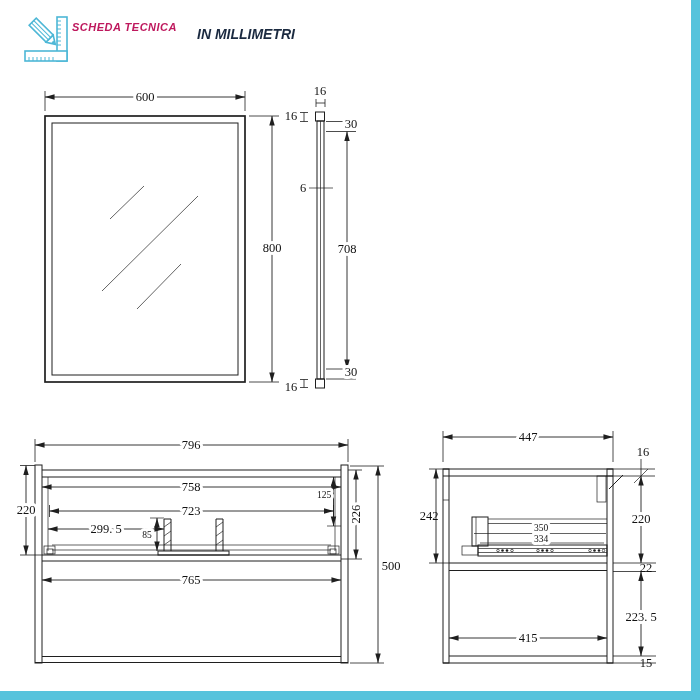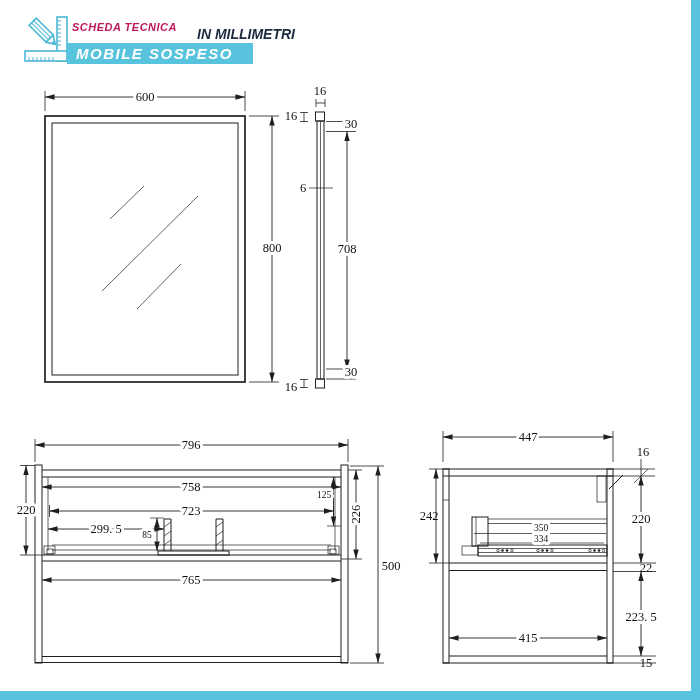--- a/index.html
+++ b/index.html
@@ -59,23 +59,20 @@
         <line class="ict" x1="18.3" y1="2" x2="18.3" y2="26"></line>
         <line class="ict" x1="21.6" y1="2" x2="21.6" y2="26"></line>
         <path class="ic" d="M15,26 L25,26 L20,34 Z"></path>
         <path d="M18.6,30 L21.4,30 L20,33.4 Z" fill="#4db7d6" stroke="none"></path>
       </g>
     </svg>
   </div>
 
   <div class="hdr-title">SCHEDA TECNICA</div>
   <div class="hdr-sub">IN MILLIMETRI</div>
-  <div class="banner">
-    <span>MOBILE SOSPESO</span>
-  </div>
 
   <svg width="700" height="700" viewBox="0 0 700 700" style="position:absolute;left:0;top:0">
     <defs>
       <marker id="arr" viewBox="0 0 10 6" refX="9.5" refY="3" markerWidth="10.5" markerHeight="6.5" orient="auto-start-reverse" markerUnits="userSpaceOnUse">
         <path d="M0.4,0.4 L9.6,3 L0.4,5.6 Z" fill="#1f1f1f"></path>
       </marker>
     </defs>
 
     <g>
       <rect class="ln2" x="45" y="116" width="200" height="266"></rect>

